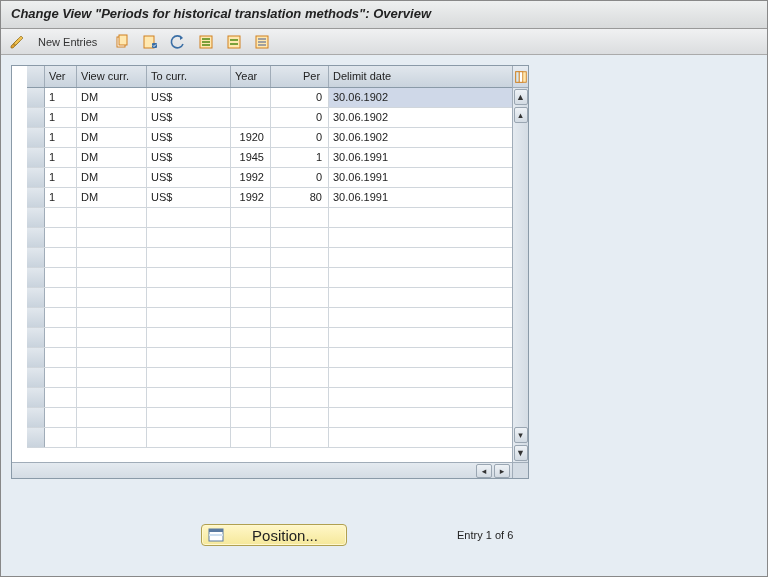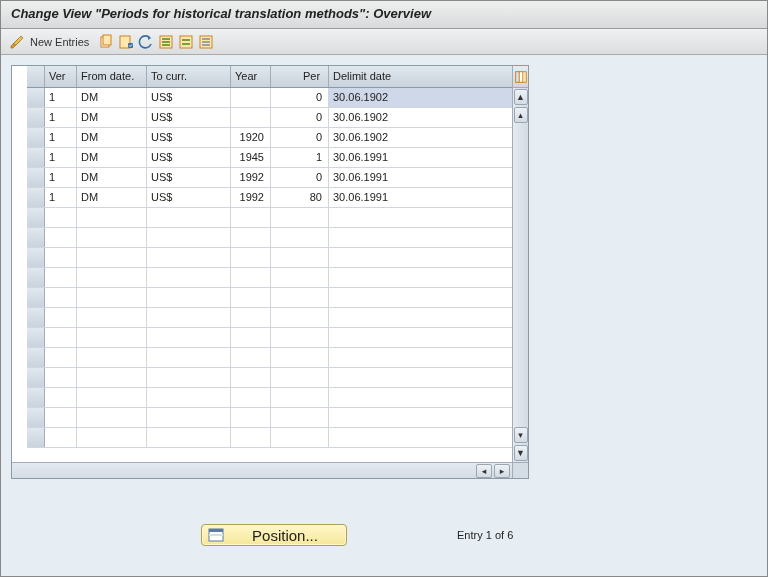--- a/index.html
+++ b/index.html
@@ -28,21 +28,21 @@
       font-size: 13px;
       color: #222;
     }
     .toolbar {
       height: 26px;
       background: linear-gradient(#f0f1f2, #dbdddf);
       border-bottom: 1px solid #aaa;
       display: flex;
       align-items: center;
       padding: 0 6px;
-      gap: 0;
+      gap: 8px;
     }
     .toolbar .tb-btn {
       height: 20px;
       min-width: 20px;
       display: inline-flex;
       align-items: center;
       justify-content: center;
       border: 1px solid transparent;
       border-radius: 3px;
       cursor: pointer;
@@ -282,21 +282,21 @@
       </svg>
     </span>
   </div>
 
 
   <div class="content-area">
     <div class="table-wrap">
       <div class="grid-head">
         <div class="hcell rowmark-h"></div>
         <div class="hcell cver">Ver</div>
-        <div class="hcell cfrom">From date.</div>
+        <div class="hcell cfrom">View curr.</div>
         <div class="hcell cto">To curr.</div>
         <div class="hcell cyear">Year</div>
         <div class="hcell cper">Per</div>
         <div class="hcell cdel">Delimit date</div>
       </div>
       <div class="grid-body" id="grid-body">
 
       <div class="grow">
             <div class="rowmark"></div>
             <div class="gcell cver">1</div>

